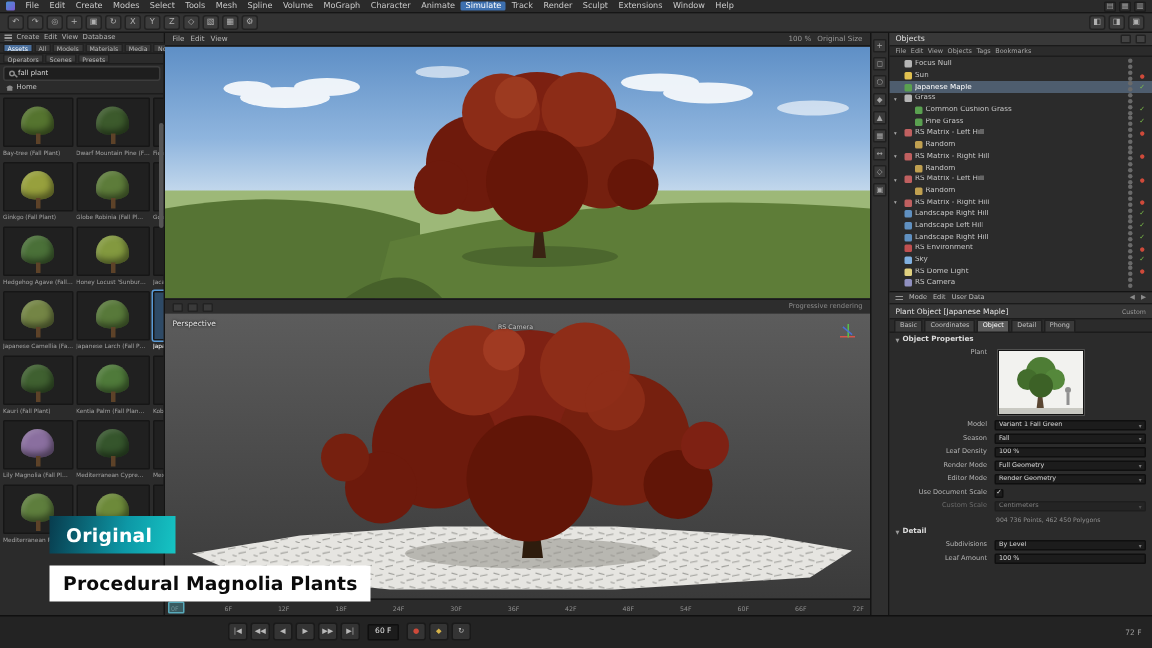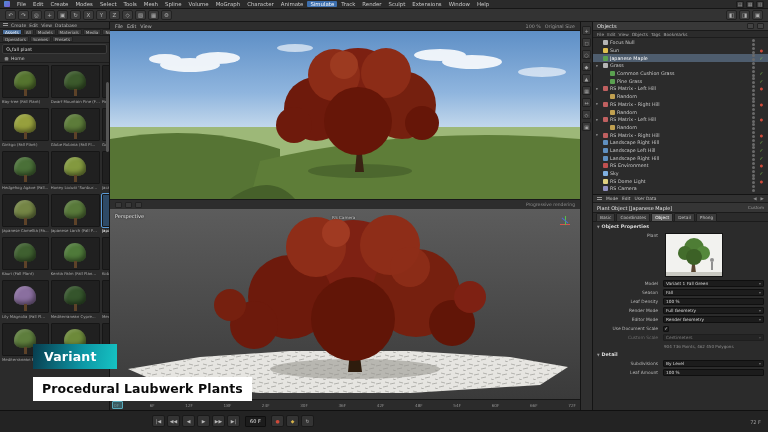--- a/index.html
+++ b/index.html
@@ -693,19 +693,19 @@
         <span class="tbtn">▶|</span>
       <span class="frame">60 F</span>
       <span class="tbtn" style="--c: #cf4a3a;">●</span>
         <span class="tbtn" style="--c: #d8b44a;">◆</span>
         <span class="tbtn">↻</span>
     </div>
     <span class="endframe">72 F</span>
   </footer>
 
   <div class="ovl-badge">
-    <span>Variant</span>
+    <span>Original</span>
   </div>
   <div class="ovl-title">
-    <span>Procedural Laubwerk Plants</span>
+    <span>Procedural Magnolia Plants</span>
   </div>
 
 </div>
 
 </body></html>

